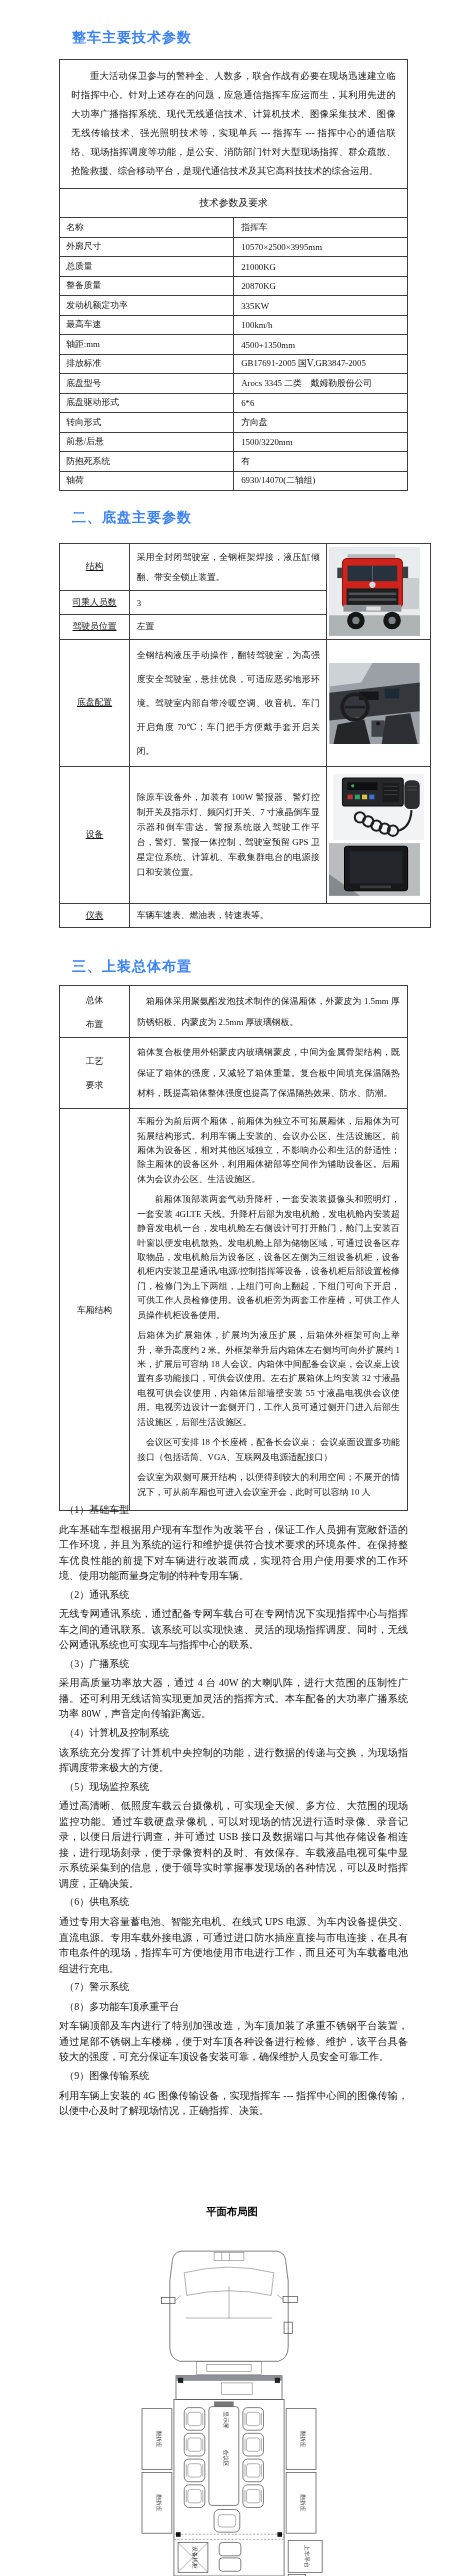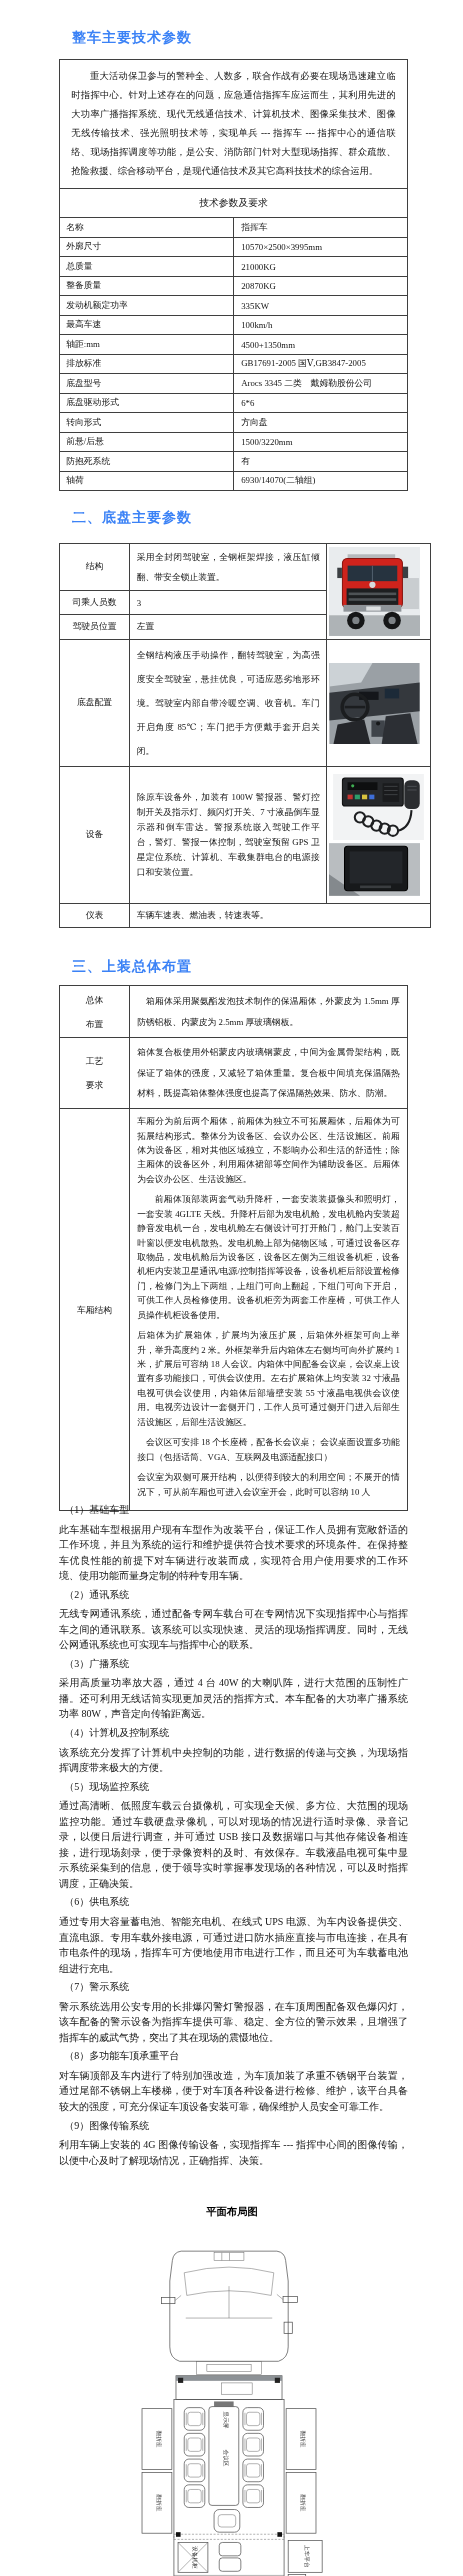--- a/index.html
+++ b/index.html
@@ -10,21 +10,21 @@
   .center-title{position:absolute;left:0;width:100%;text-align:center;
         font-family:"Liberation Sans","DejaVu Sans",sans-serif;font-weight:bold;font-size:10.3px;color:#000;}
   table.doc{position:absolute;border-collapse:collapse;table-layout:fixed;width:349px;background:#fff;}
   table.doc td{border:0.8px solid #3f3f3f;vertical-align:middle;overflow:hidden;}
   
   .t1-intro{padding:7.2px 11.3px;font-size:9.3px;line-height:19px;text-align:justify;text-indent:2em;}
   .t1-head{height:26px;text-align:center;font-size:9.8px;font-family:Liberation Serif, serif;}
   .t1-label{width:167px;height:16.5px;padding-left:6.2px;font-size:8.8px;}
   .t1-value{padding-left:7.2px;font-size:8.8px;}
   
-  .t2-label{width:67px;text-align:center;font-size:8.8px;}
+  .t2-label{width:67px;text-align:center;font-size:8.8px;text-decoration:underline;}
   .t2-text{width:183px;padding:3.1px 6.7px;font-size:8.8px;text-align:justify;}
   .t2-img{width:98px;text-align:center;padding:2.1px;}
   .lh39{line-height:20px}.lh46{line-height:24px}.lh29{line-height:15px}
   
   .t3-label{width:67px;text-align:center;font-size:8.8px;white-space:pre-line;line-height:24px;}
   .t3-text{padding:4.1px 7.2px;font-size:8.8px;text-align:justify;line-height:20.6px;}
   .t3-cabin{line-height:14.4px;padding:5.2px 7.2px;}
   .cp{margin:0 0 6.2px 0;}
   .ind2{text-indent:2em}.ind1{text-indent:1em}
   
@@ -149,21 +149,21 @@
     <tr style="height:24px;">
       <td class="t2-label">司乘人员数</td>
       <td class="t2-text">3</td>
     </tr>
     <tr style="height:25px;">
       <td class="t2-label">驾驶员位置</td>
       <td class="t2-text">左置</td>
     </tr>
     <tr style="height:121px;">
       <td class="t2-label">底盘配置</td>
-      <td class="t2-text lh46">全钢结构液压手动操作，翻转驾驶室，为高强度安全驾驶室，悬挂优良，可适应恶劣地形环境。驾驶室内部自带冷暖空调、收音机。车门开启角度 85℃；车门把手方便戴手套开启关闭。</td>
+      <td class="t2-text lh46">全钢结构液压手动操作，翻转驾驶室，为高强度安全驾驶室，悬挂优良，可适应恶劣地形环境。驾驶室内部自带冷暖空调、收音机。车门开启角度 70℃；车门把手方便戴手套开启关闭。</td>
       <td class="t2-img">
         <svg width="91" height="81" viewBox="0 0 176 158">
           <rect x="0" y="0" width="176" height="158" fill="#9aa0a5"></rect>
           <polygon points="0,0 84,0 62,38 0,46" fill="#ccd2d6"></polygon>
           <polygon points="0,58 176,38 176,94 0,112" fill="#34383d"></polygon>
           <rect x="58" y="56" width="38" height="16" fill="#14161a"></rect>
           <rect x="108" y="50" width="28" height="19" fill="#1c2a38"></rect>
           <circle cx="50" cy="86" r="25" fill="none" stroke="#1b1d1f" stroke-width="7"></circle>
           <line x1="30" y1="86" x2="70" y2="86" stroke="#1b1d1f" stroke-width="5"></line>
           <rect x="82" y="112" width="26" height="32" fill="#3f444a"></rect>
@@ -226,21 +226,21 @@
       <td class="t3-text ind1">箱厢体采用聚氨酯发泡技术制作的保温厢体，外蒙皮为 1.5mm 厚防锈铝板、内蒙皮为 2.5mm 厚玻璃钢板。</td>
     </tr>
     <tr style="height:63px;">
       <td class="t3-label">工艺
 要求</td>
       <td class="t3-text">箱体复合板使用外铝蒙皮内玻璃钢蒙皮，中间为金属骨架结构，既保证了箱体的强度，又减轻了箱体重量。复合板中间填充保温隔热材料，既提高箱体整体强度也提高了保温隔热效果、防水、防潮。</td>
     </tr>
     <tr style="height:397px;">
       <td class="t3-label">车厢结构</td>
       <td class="t3-text t3-cabin">
-        <p class="cp">车厢分为前后两个厢体，前厢体为独立不可拓展厢体，后厢体为可拓展结构形式。整体分为设备区、会议办公区、生活设施区。前厢体为设备区，相对其他区域独立，不影响办公和生活的舒适性；除主厢体的设备区外，利用厢体裙部等空间作为辅助设备区。后厢体为会议办公区、生活设施区。</p>
+        <p class="cp">车厢分为前后两个厢体，前厢体为独立不可拓展厢体，后厢体为可拓展结构形式。利用车辆上安装的、会议办公区、生活设施区。前厢体为设备区，相对其他区域独立，不影响办公和生活的舒适性；除主厢体的设备区外，利用厢体裙部等空间作为辅助设备区。后厢体为会议办公区、生活设施区。</p>
         <p class="cp ind2">前厢体顶部装两套气动升降杆，一套安装装摄像头和照明灯，一套安装 4GLTE 天线。升降杆后部为发电机舱，发电机舱内安装超静音发电机一台，发电机舱左右侧设计可打开舱门，舱门上安装百叶窗以便发电机散热。发电机舱上部为储物区域，可通过设备区存取物品，发电机舱后为设备区，设备区左侧为三组设备机柜，设备机柜内安装卫星通讯/电源/控制指挥等设备，设备机柜后部设置检修门，检修门为上下两组，上组门可向上翻起，下组门可向下开启，可供工作人员检修使用。设备机柜旁为两套工作座椅，可供工作人员操作机柜设备使用。</p>
         <p class="cp">后箱体为扩展箱体，扩展均为液压扩展，后箱体外框架可向上举升，举升高度约 2 米。外框架举升后内箱体左右侧均可向外扩展约 1 米，扩展后可容纳 18 人会议。内箱体中间配备会议桌，会议桌上设置有多功能接口，可供会议使用。左右扩展箱体上均安装 32 寸液晶电视可供会议使用，内箱体后部墙壁安装 55 寸液晶电视供会议使用。电视旁边设计一套侧开门，工作人员可通过侧开门进入后部生活设施区，后部生活设施区。</p>
         <p class="cp ind1">会议区可安排 18 个长座椅，配备长会议桌； 会议桌面设置多功能接口（包括话筒、VGA、互联网及电源适配接口）</p>
         <p class="cp">会议室为双侧可展开结构，以便得到较大的利用空间；不展开的情况下，可从前车厢也可进入会议室开会，此时可以容纳 10 人</p>
       </td>
     </tr>
   </tbody>
     </table>
 
   <div class="features">
@@ -263,21 +263,20 @@
     <div class="feature">
         <div class="f-h">（5）现场监控系统</div>
         <div class="f-b">通过高清晰、低照度车载云台摄像机，可实现全天候、多方位、大范围的现场监控功能。通过车载硬盘录像机，可以对现场的情况进行适时录像、录音记录，以便日后进行调查，并可通过 USB 接口及数据端口与其他存储设备相连接，进行现场刻录，便于录像资料的及时、有效保存。车载液晶电视可集中显示系统采集到的信息，便于领导实时掌握事发现场的各种情况，可以及时指挥调度，正确决策。</div>
       </div>
     <div class="feature">
         <div class="f-h">（6）供电系统</div>
         <div class="f-b">通过专用大容量蓄电池、智能充电机、在线式 UPS 电源、为车内设备提供交、直流电源。专用车载外接电源，可通过进口防水插座直接与市电连接，在具有市电条件的现场，指挥车可方便地使用市电进行工作，而且还可为车载蓄电池组进行充电。</div>
       </div>
     <div class="feature">
         <div class="f-h">（7）警示系统</div>
-        <div class="f-b">警示系统选用公安专用的长排爆闪警灯警报器，在车顶周围配备双色爆闪灯，该车配备的警示设备为指挥车提供可靠、稳定、全方位的警示效果，且增强了指挥车的威武气势，突出了其在现场的震慑地位。</div>
       </div>
     <div class="feature">
         <div class="f-h">（8）多功能车顶承重平台</div>
         <div class="f-b">对车辆顶部及车内进行了特别加强改造，为车顶加装了承重不锈钢平台装置，通过尾部不锈钢上车楼梯，便于对车顶各种设备进行检修、维护，该平台具备较大的强度，可充分保证车顶设备安装可靠，确保维护人员安全可靠工作。</div>
       </div>
     <div class="feature">
         <div class="f-h">（9）图像传输系统</div>
         <div class="f-b">利用车辆上安装的 4G 图像传输设备，实现指挥车 --- 指挥中心间的图像传输，以便中心及时了解现场情况，正确指挥、决策。</div>
       </div>
   </div>

